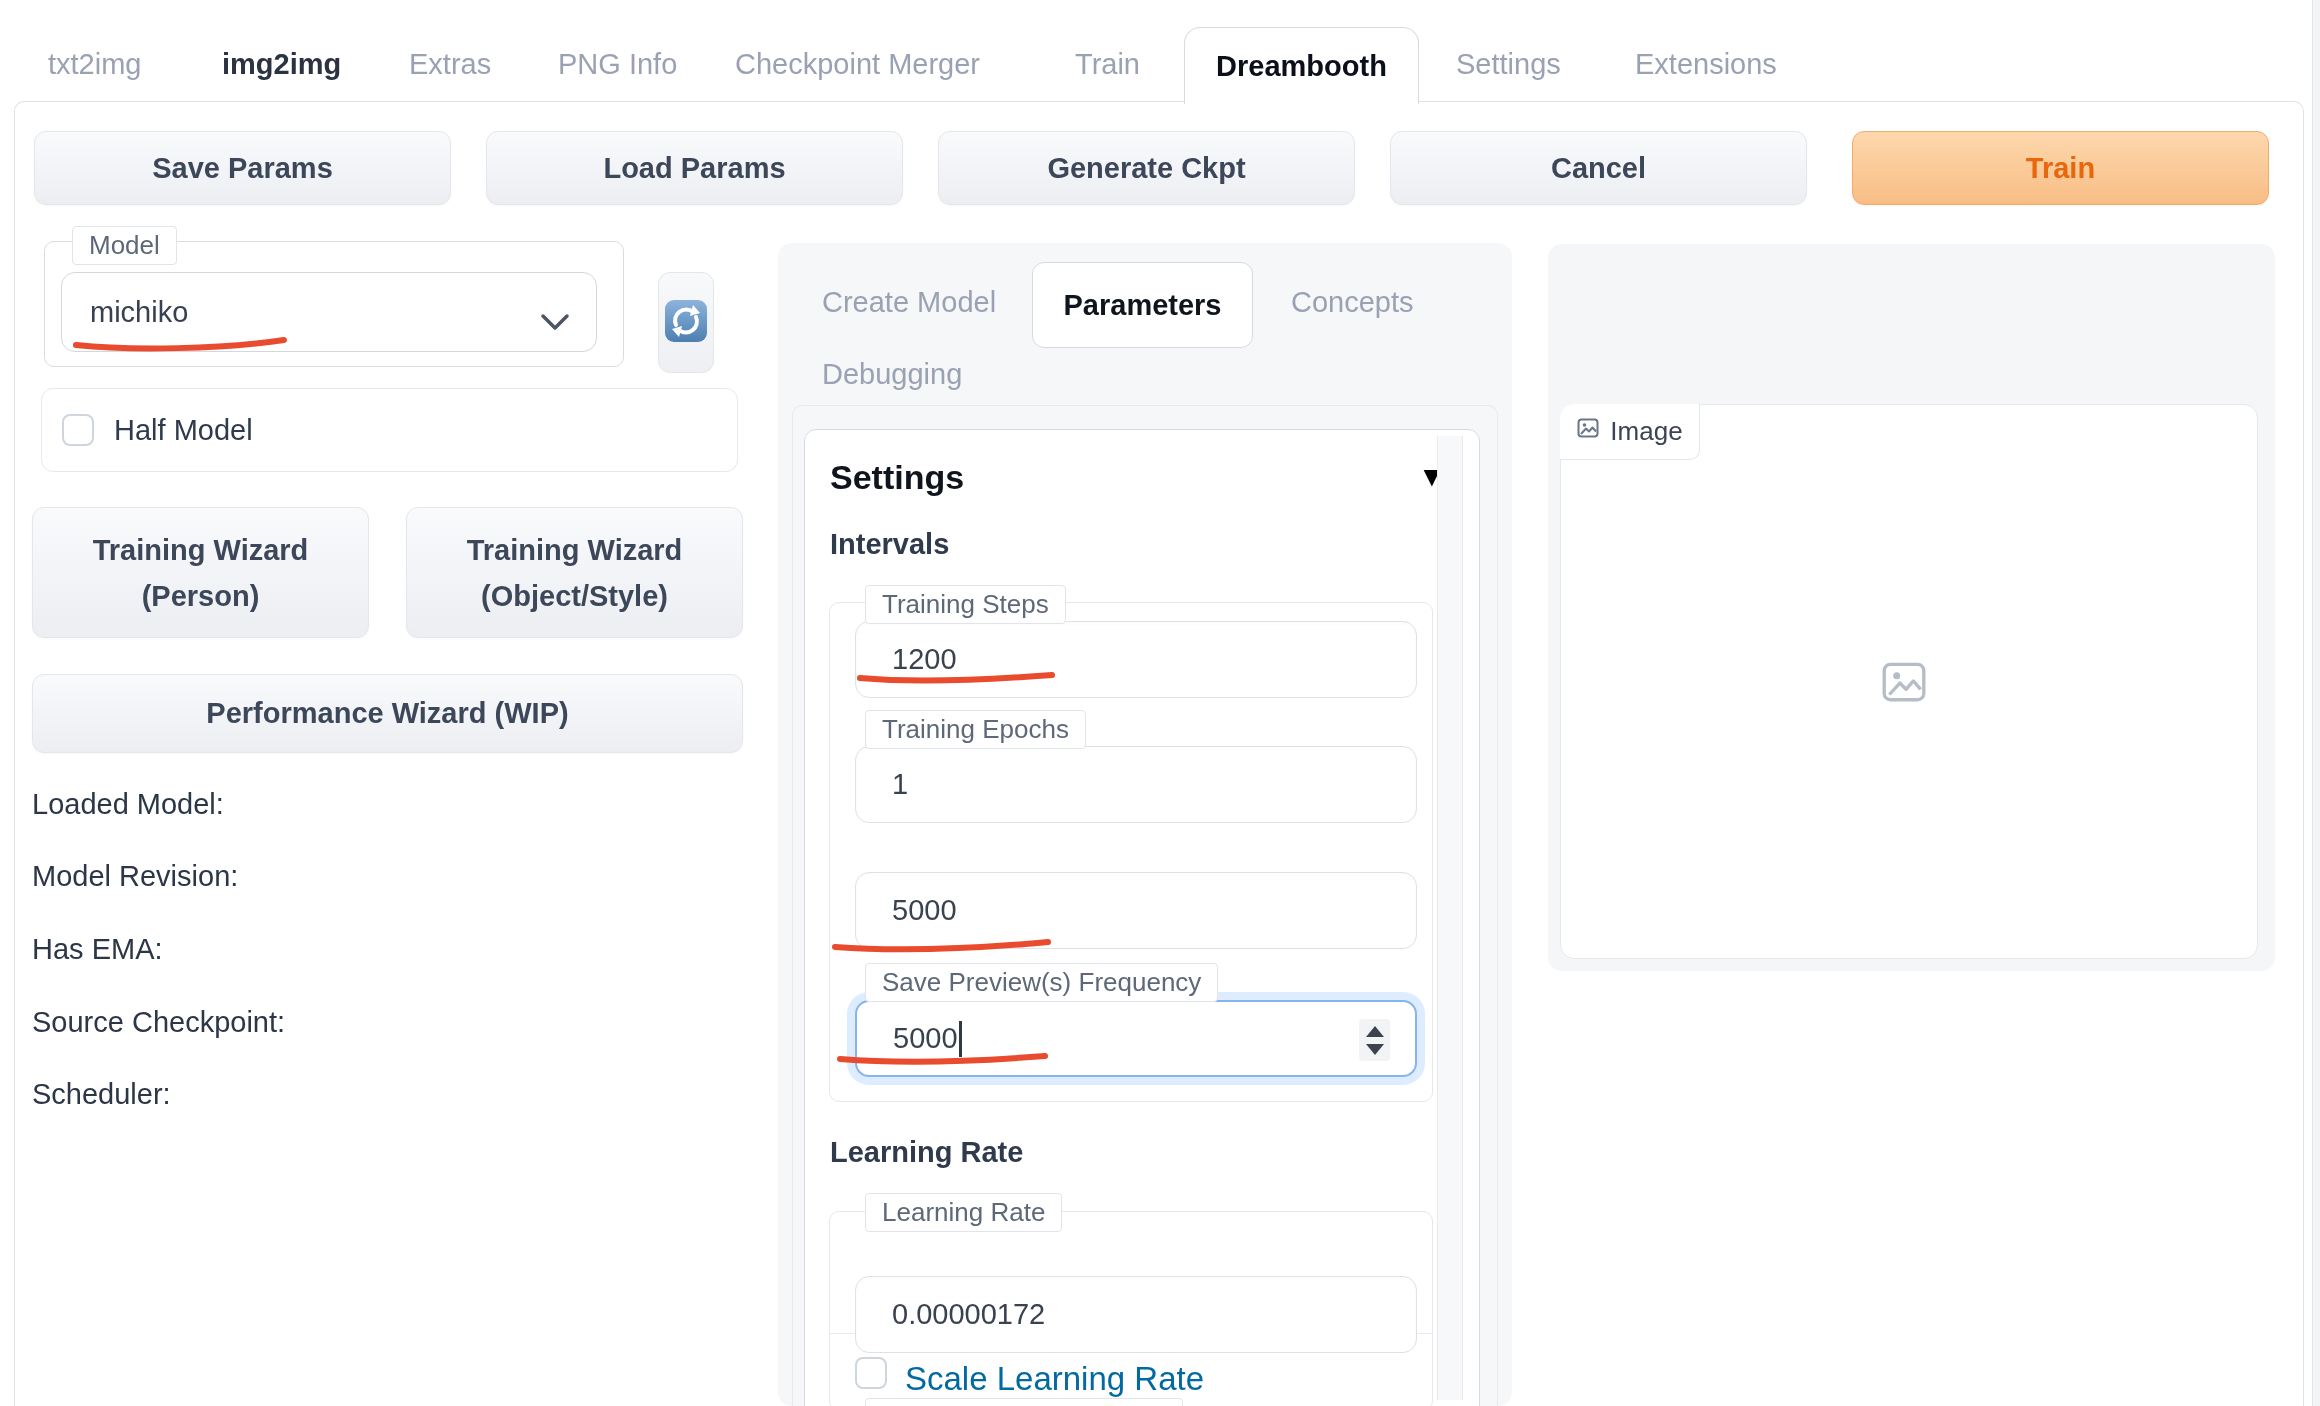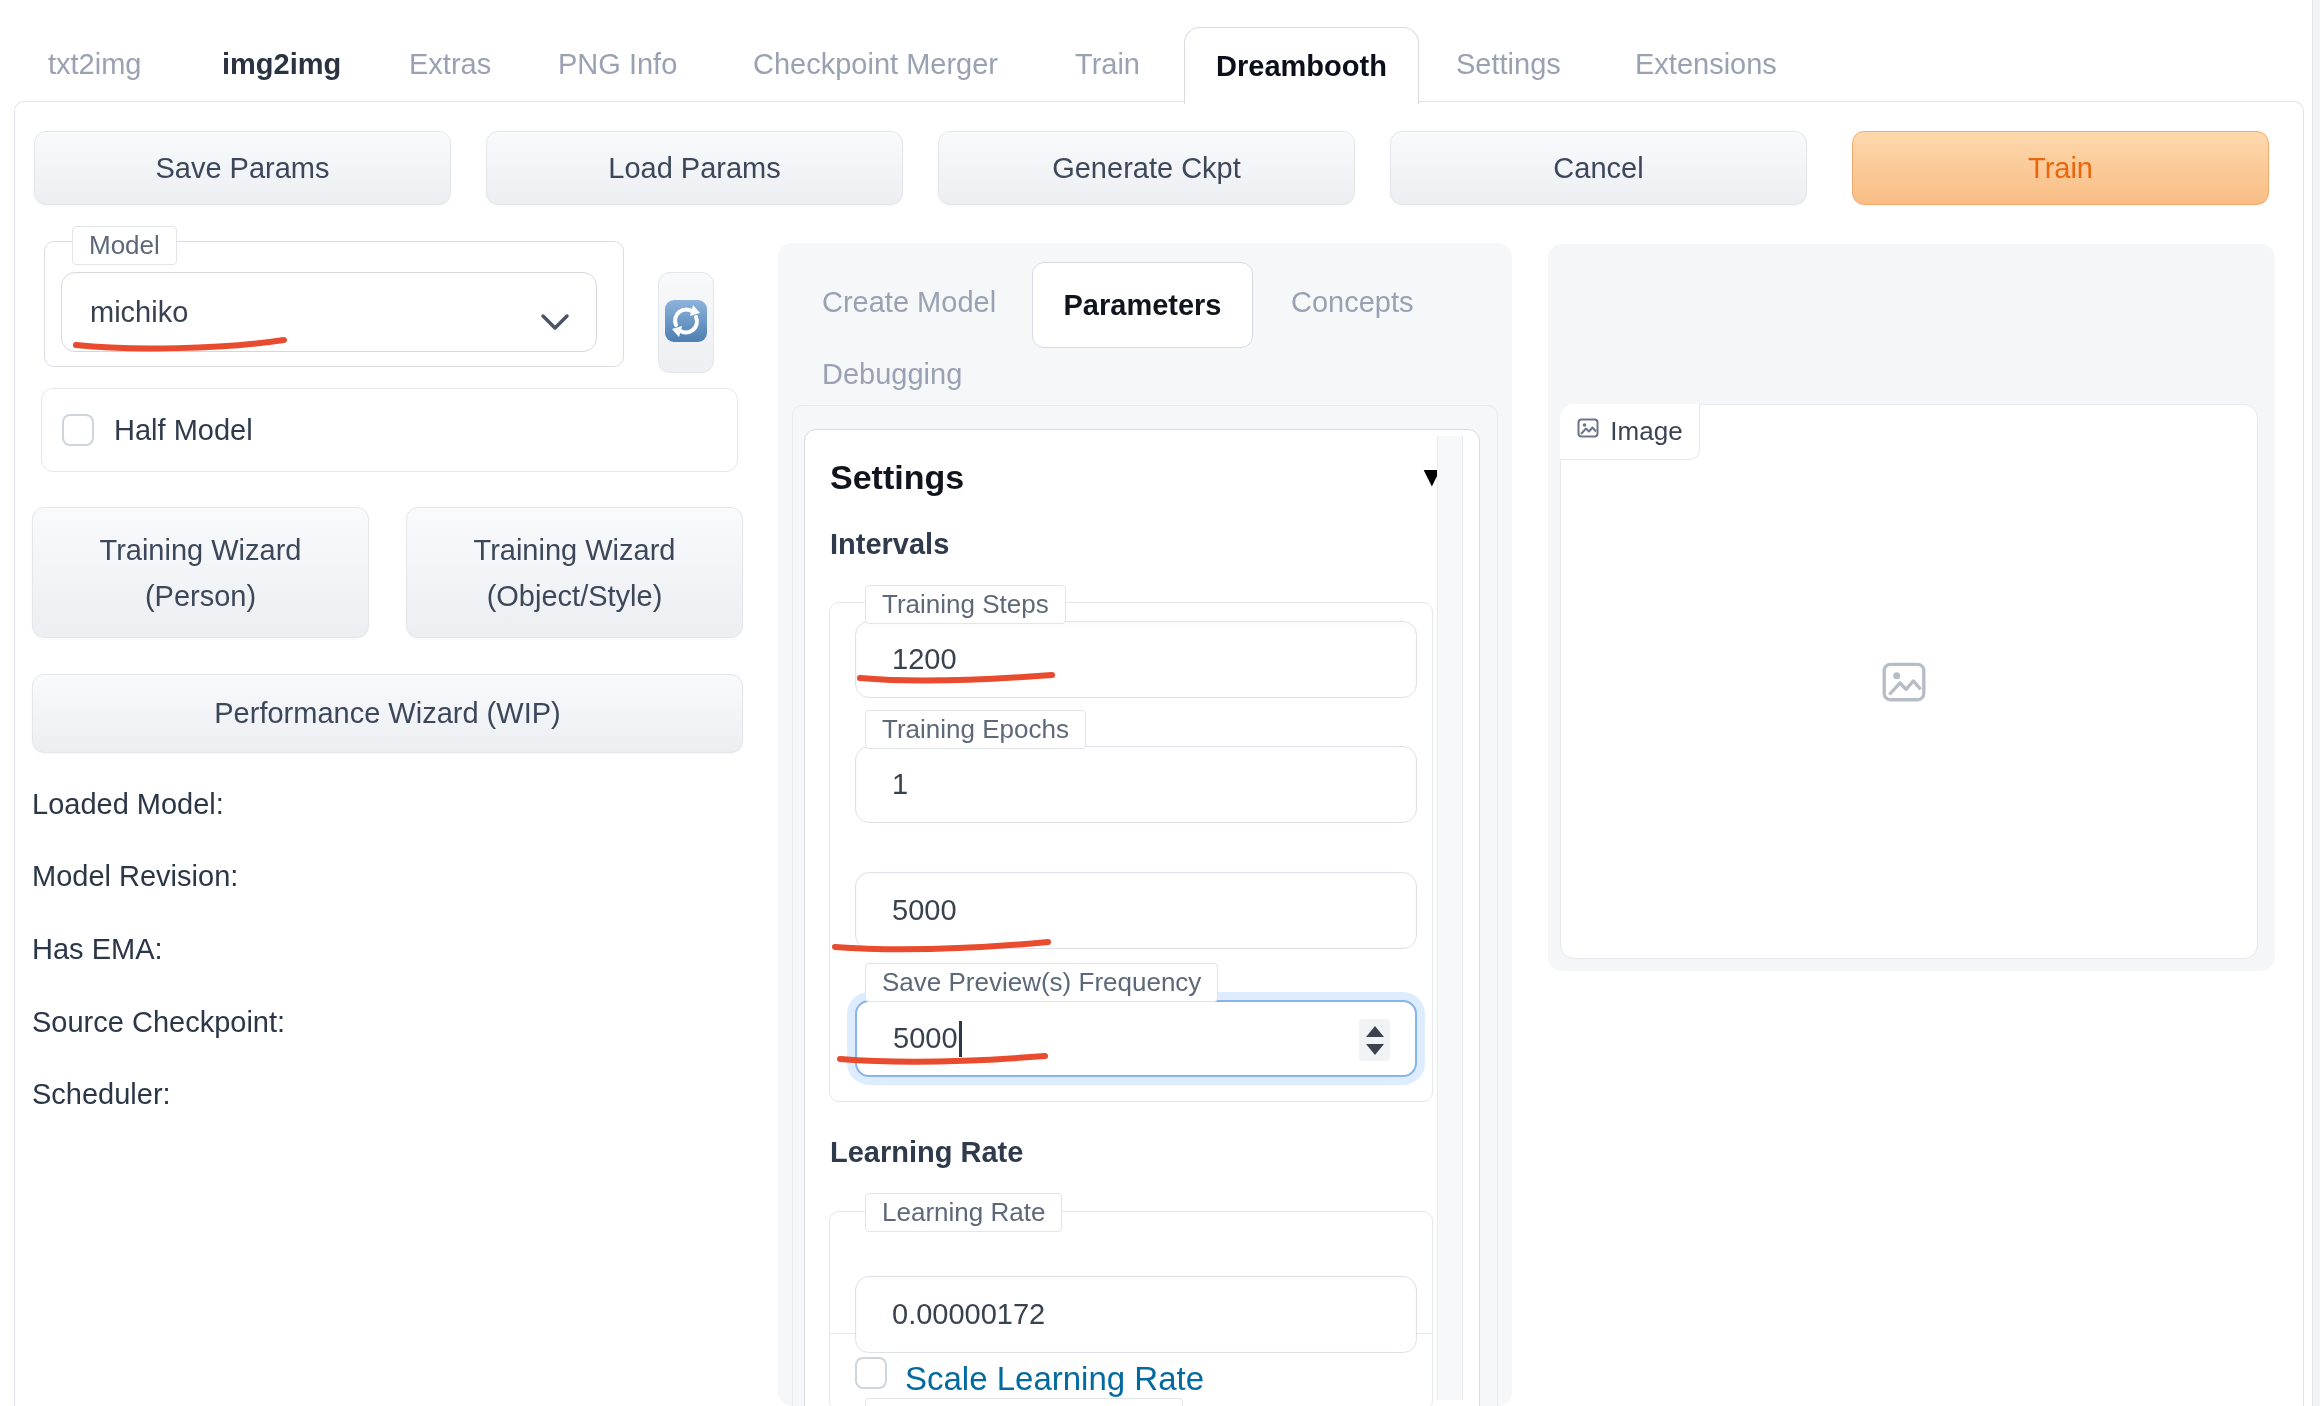--- a/index.html
+++ b/index.html
@@ -37,21 +37,21 @@
     position:absolute; left:2312px; top:0; width:8px; height:1406px;
     background:#f3f4f6; border-left:1px solid #e5e5e8;
   }
 
   
   .gbtn {
     position:absolute; top:131px; height:74px; width:417px;
     display:flex; flex-direction:column; align-items:center; justify-content:center;
     background:linear-gradient(180deg,#f9fafc 0%,#eceef2 100%);
     border:1px solid #e3e6ea; border-radius:12px;
-    font-size:29px; font-weight:400; color:#3c4759;
+    font-size:29px; font-weight:700; color:#3c4759;
     box-shadow:0 1px 2px rgba(0,0,0,0.03); cursor:pointer; white-space:nowrap;
   }
   .gbtn-train {
     background:linear-gradient(180deg,#fdd8ad 0%,#f8bd85 100%);
     border:1px solid #f3ab70; color:var(--accent);
   }
   .btn-2line { line-height:46px; }
 
   
   .fieldset {
@@ -160,21 +160,21 @@
 </style>
 </head>
 <body>
 
 <div id="canvas">
 
   <div class="ttab" style="left:48px">txt2img</div>
   <div class="ttab ttab-dark" style="left:222px">img2img</div>
   <div class="ttab" style="left:409px">Extras</div>
   <div class="ttab" style="left:558px">PNG Info</div>
-  <div class="ttab" style="left:753px">Checkpoint Merger</div>
+  <div class="ttab" style="left:735px">Checkpoint Merger</div>
   <div class="ttab" style="left:1075px">Train</div>
   <div class="ttab" style="left:1456px">Settings</div>
   <div class="ttab" style="left:1635px">Extensions</div>
 
   <div class="main-frame"></div>
   <div class="active-tab-box">Dreambooth</div>
 
   <div class="gbtn" style="left:34px">Save Params</div>
   <div class="gbtn" style="left:486px">Load Params</div>
   <div class="gbtn" style="left:938px">Generate Ckpt</div>

